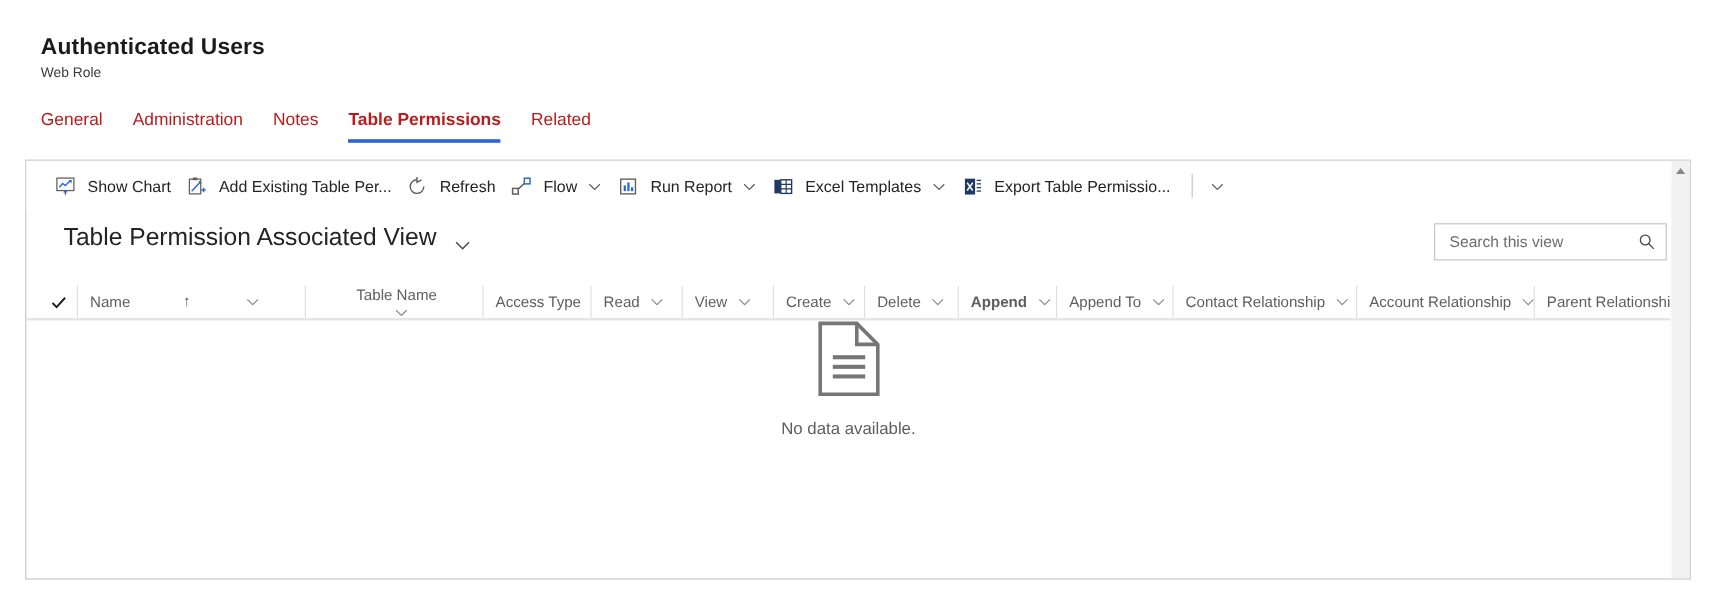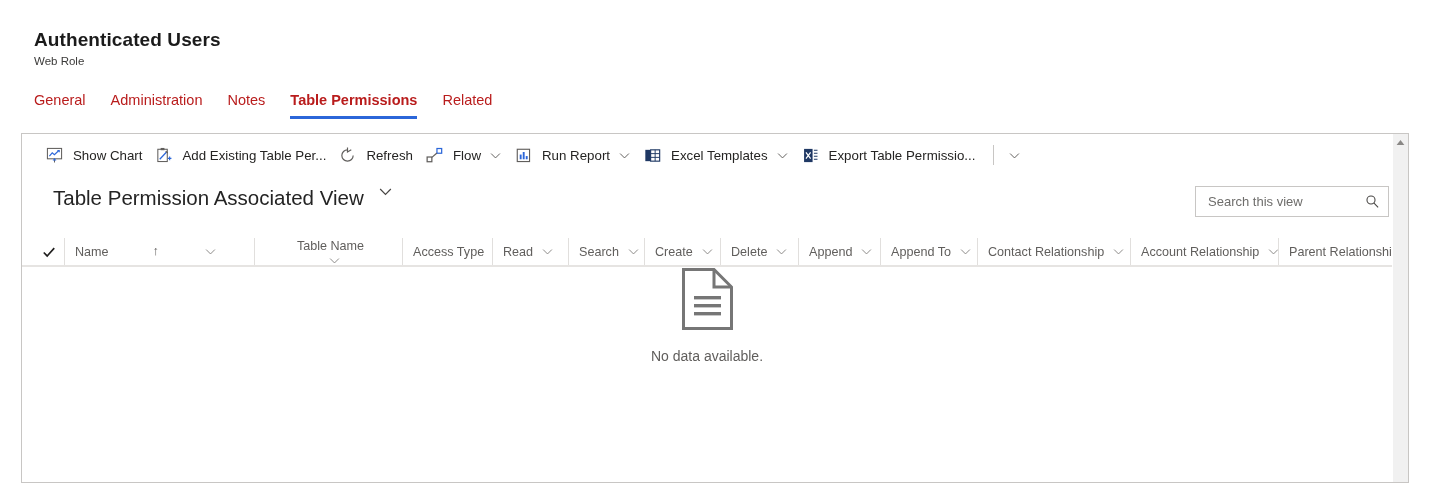--- a/index.html
+++ b/index.html
@@ -148,21 +148,21 @@
     left: 0;
     top: 42px;
     right: 0;
     height: 48px;
   }
   .viewsel {
     position: absolute;
     left: 29px;
     top: 4px;
     display: flex;
-    align-items: flex-start;
+    align-items: flex-end;
     cursor: pointer;
     padding: 4px 6px 4px 2px;
   }
   .view-name {
     font-size: 20.5px;
     color: #242424;
     line-height: 28px;
     white-space: nowrap;
   }
   .view-chev {
@@ -481,21 +481,21 @@
         </div>
         <div class="col" style="width: 76px;">
           <span class="col-label">Read</span>
           <span class="col-chev">
             <svg width="13" height="13" viewBox="0 0 16 16" aria-hidden="true">
               <path d="M2.6 5.6 L8 11 L13.4 5.6" fill="none" stroke="currentColor" stroke-width="1.2"></path>
             </svg>
           </span>
         </div>
         <div class="col" style="width: 76px;">
-          <span class="col-label">Search</span>
+          <span class="col-label">View</span>
           <span class="col-chev">
             <svg width="13" height="13" viewBox="0 0 16 16" aria-hidden="true">
               <path d="M2.6 5.6 L8 11 L13.4 5.6" fill="none" stroke="currentColor" stroke-width="1.2"></path>
             </svg>
           </span>
         </div>
         <div class="col" style="width: 76px;">
           <span class="col-label">Create</span>
           <span class="col-chev">
             <svg width="13" height="13" viewBox="0 0 16 16" aria-hidden="true">
@@ -504,21 +504,21 @@
           </span>
         </div>
         <div class="col" style="width: 78px;">
           <span class="col-label">Delete</span>
           <span class="col-chev">
             <svg width="13" height="13" viewBox="0 0 16 16" aria-hidden="true">
               <path d="M2.6 5.6 L8 11 L13.4 5.6" fill="none" stroke="currentColor" stroke-width="1.2"></path>
             </svg>
           </span>
         </div>
-        <div class="col" style="width: 82px;">
+        <div class="col" style="width: 82px; font-weight: bold;">
           <span class="col-label">Append</span>
           <span class="col-chev">
             <svg width="13" height="13" viewBox="0 0 16 16" aria-hidden="true">
               <path d="M2.6 5.6 L8 11 L13.4 5.6" fill="none" stroke="currentColor" stroke-width="1.2"></path>
             </svg>
           </span>
         </div>
         <div class="col" style="width: 97px; justify-content: space-between;">
           <span class="col-label">Append To</span>
           <span class="col-chev">

